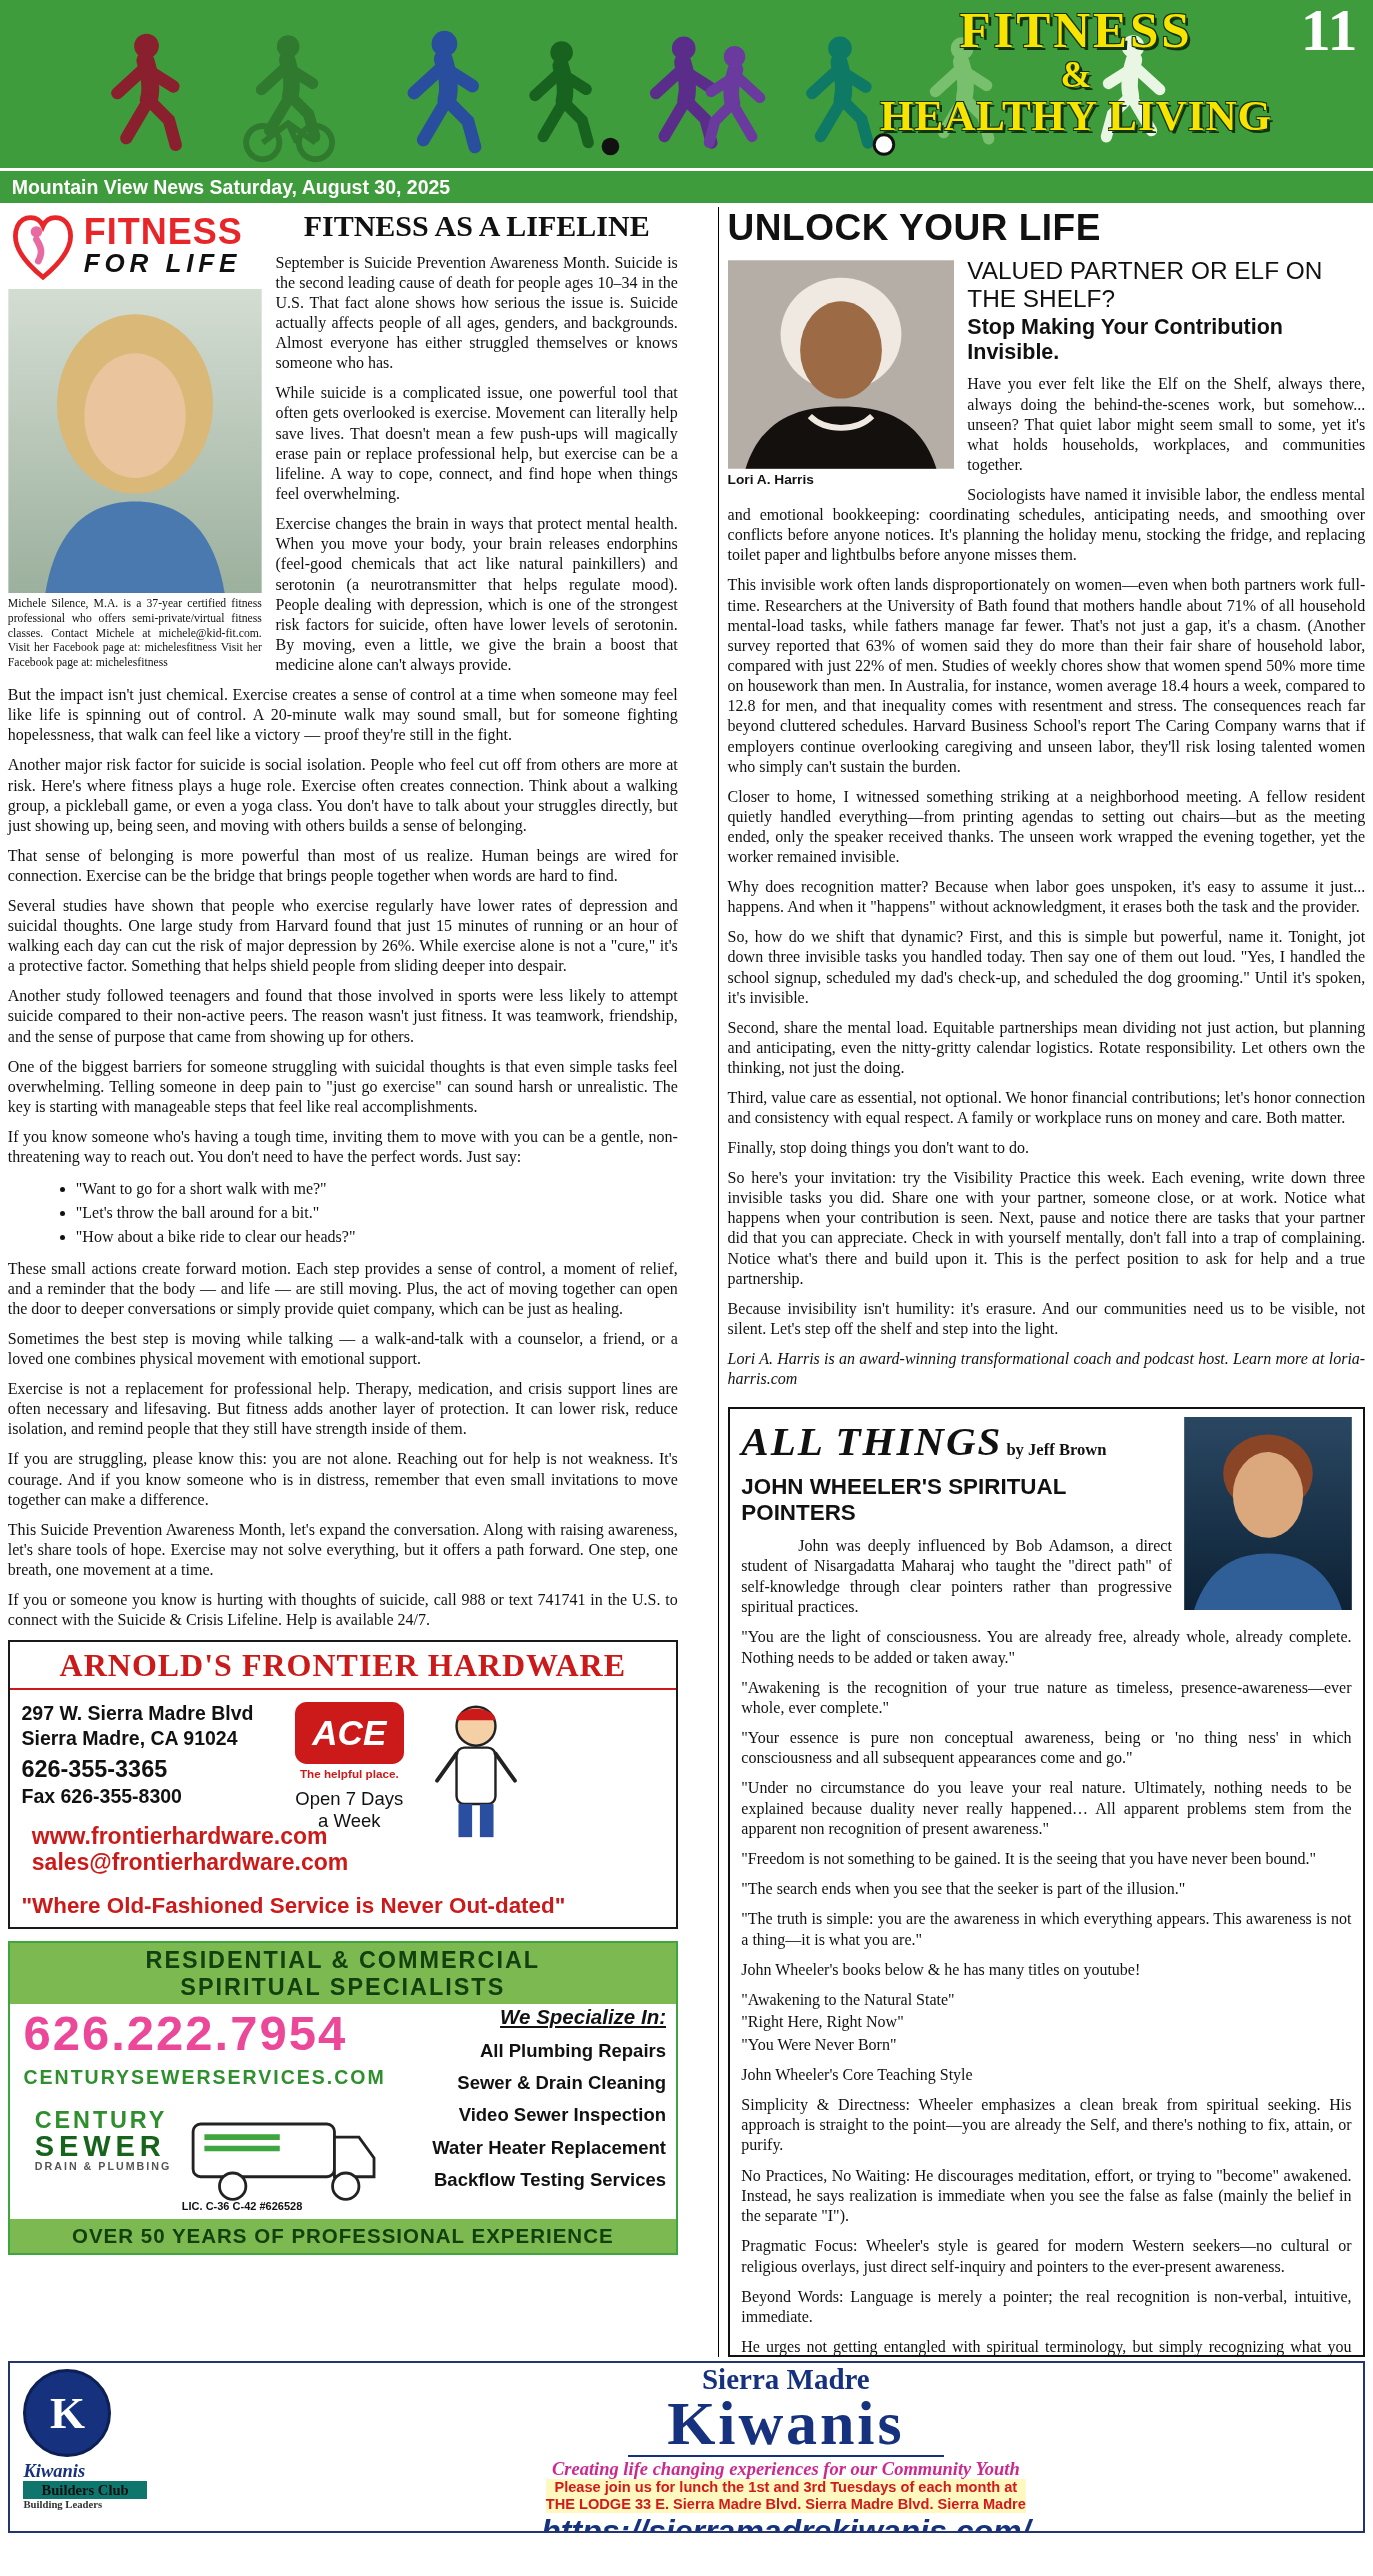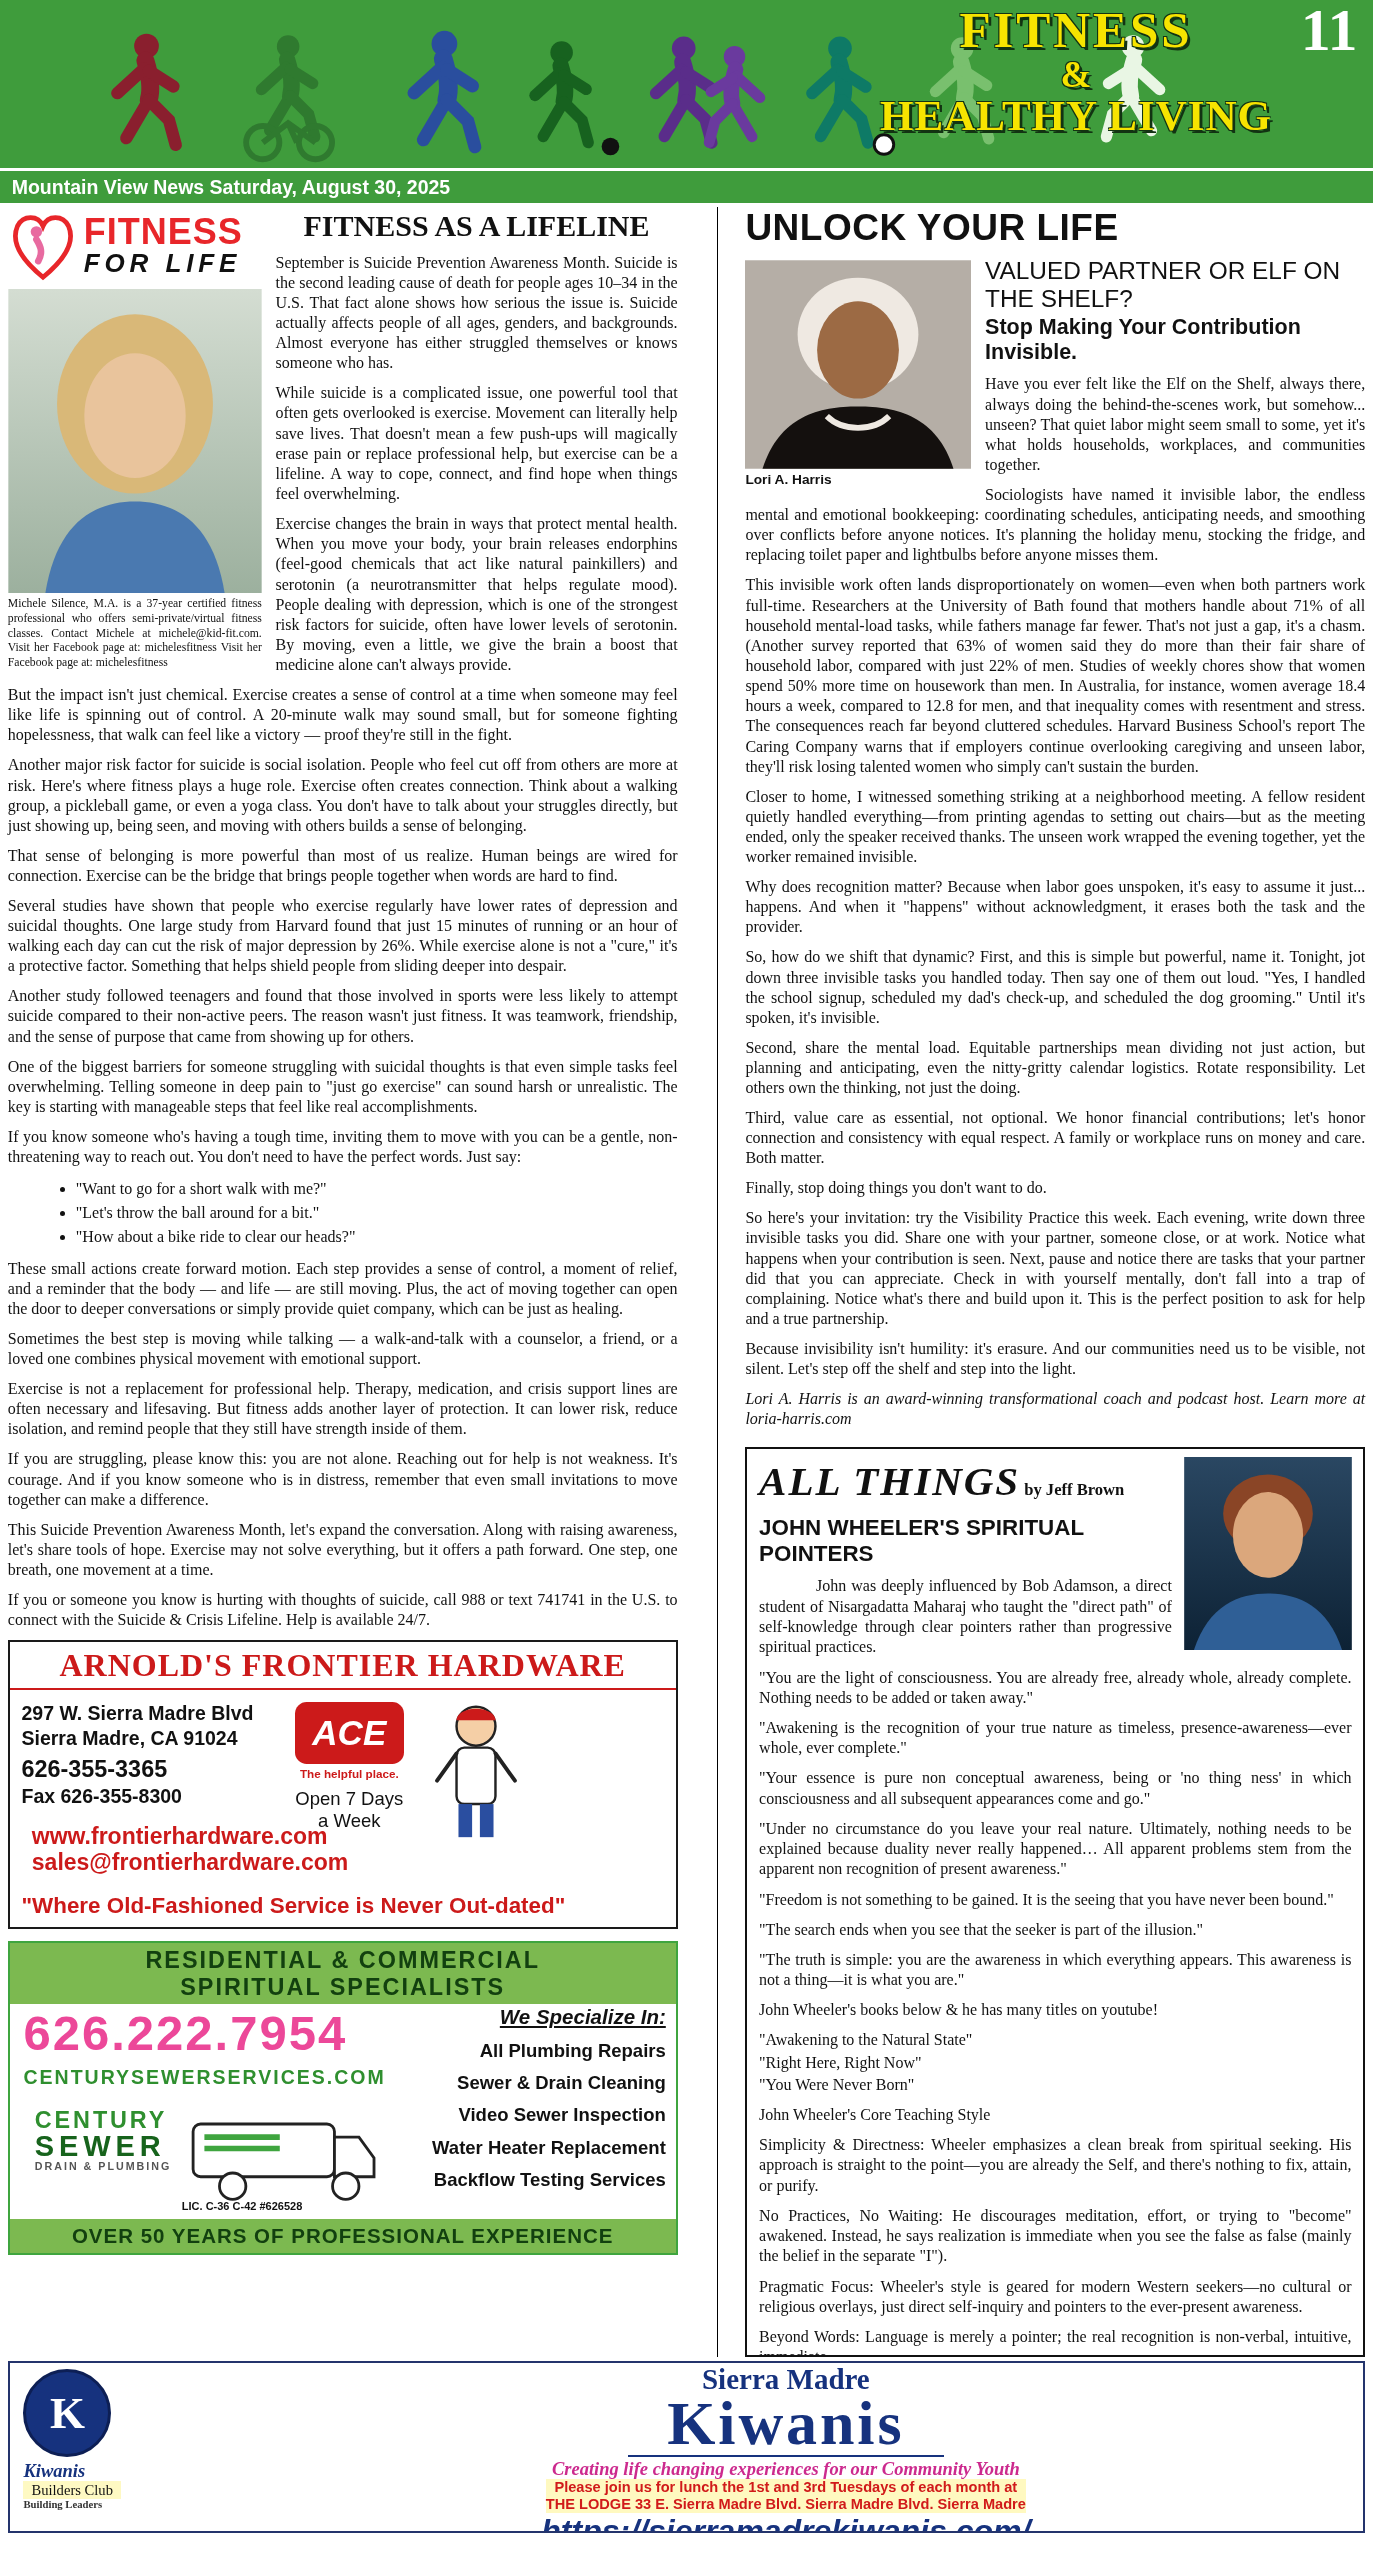--- a/index.html
+++ b/index.html
@@ -13,21 +13,21 @@
       text-shadow:2.9px 2.9px 0 #123312,-1px -1px 0 #123312,1px -1px 0 #123312,-1px 1px 0 #123312;}
   .bt1{font-size:51px;letter-spacing:2.9px;}
   .bt2{font-size:37px;}
   .bt3{font-size:43px;letter-spacing:1px;}
   
   .datebar{margin-top:2.9px;height:32px;background:#3f9c3c;color:#fff;font-family:"Liberation Sans",sans-serif;
       font-weight:bold;font-size:19.5px;padding:4.9px 11.7px;box-sizing:border-box;}
   
   .main{display:flex;height:2154px;overflow:hidden;padding:3.9px 7.8px 0;box-sizing:border-box;}
   .col-left{width:694px;padding-right:7.8px;box-sizing:border-box;}
-  .col-right{width:663px;border-left:1.5px solid #000;padding-left:27px;box-sizing:border-box;display:flex;flex-direction:column;margin-left:32px;}
+  .col-right{width:663px;border-left:1.5px solid #000;padding-left:9px;box-sizing:border-box;display:flex;flex-direction:column;margin-left:32px;}
   p.body{font-size:16px;line-height:1.26;text-align:justify;margin:0 0 9.8px;}
   .italic{font-style:italic;}
   
   .a1-title{font-size:30px;font-weight:bold;text-align:center;margin:2px 0 9.8px;}
   .fit-media{float:left;width:254px;margin:2px 13.7px 3.9px 0;}
   .ffl{display:flex;align-items:center;gap:5.9px;margin-bottom:5.9px;}
   .ffl .t1{color:#e8262a;font-family:"Liberation Sans",sans-serif;font-weight:bold;font-size:36px;line-height:1;letter-spacing:1px;}
   .ffl .t2{color:#111;font-family:"Liberation Sans",sans-serif;font-weight:bold;font-size:26px;line-height:1.05;letter-spacing:4.9px;font-style:italic;}
   .photo{display:block;}
   .caption{font-size:11.7px;line-height:1.28;margin-top:3.9px;text-align:justify;}
@@ -84,21 +84,21 @@
   p.at-p{font-size:16px;line-height:1.27;text-align:justify;margin:0 0 9.8px;}
   p.tight{margin:0 0 2px;}
   p.indent{text-indent:57px;}
   
   .kiwanis{position:relative;margin:3.9px 7.8px 0;border:2.9px solid #24346c;height:172px;display:flex;box-sizing:border-box;background:#fff;overflow:hidden;}
   .kw-left{width:185px;padding:5.9px 0 0 13.7px;}
   .kw-circle{width:82px;height:82px;border-radius:50%;background:#16327e;border:3.9px solid #0d1f55;color:#fff;
              display:flex;align-items:center;justify-content:center;font-size:45px;font-weight:bold;font-family:"Liberation Serif",serif;}
   .kw-build{margin-top:3.9px;line-height:1.1;}
   .kb1{color:#16327e;font-style:italic;font-weight:bold;font-size:18.5px;}
-  .kb2{display:inline-block;background:#fef9c3;color:#111;font-weight:normal;font-size:14.6px;padding:1px 8px;}
+  .kb2{display:inline-block;background:#0f766e;color:#111;font-weight:bold;font-size:14.6px;padding:1px 18px;}
   .kb3{font-size:10.7px;font-weight:bold;color:#333;}
   .kw-center{flex:1;text-align:center;line-height:1.0;padding-top:2px;}
   .kw-top{color:#16327e;font-weight:bold;font-size:29px;}
   .kw-name{color:#16327e;font-weight:bold;font-size:62px;letter-spacing:2.9px;line-height:0.95;border-bottom:2.9px solid #16327e;display:inline-block;padding:0 39px 2px;}
   .kw-tag{color:#cc2a8e;font-style:italic;font-weight:bold;font-size:18.5px;margin-top:2.9px;}
   .kw-hl{background:#fff9c0;display:inline-block;line-height:1.15;margin-top:1px;}
   .kw-l1,.kw-l2{color:#d11a1a;font-family:"Liberation Sans",sans-serif;font-weight:bold;font-size:14.6px;}
   .kw-url{color:#16327e;font-family:"Liberation Sans",sans-serif;font-weight:bold;font-style:italic;font-size:32px;margin-top:2px;}
   
   .footer{display:flex;justify-content:space-between;align-items:center;border-top:2px solid #000;margin:3.9px 0 0;

